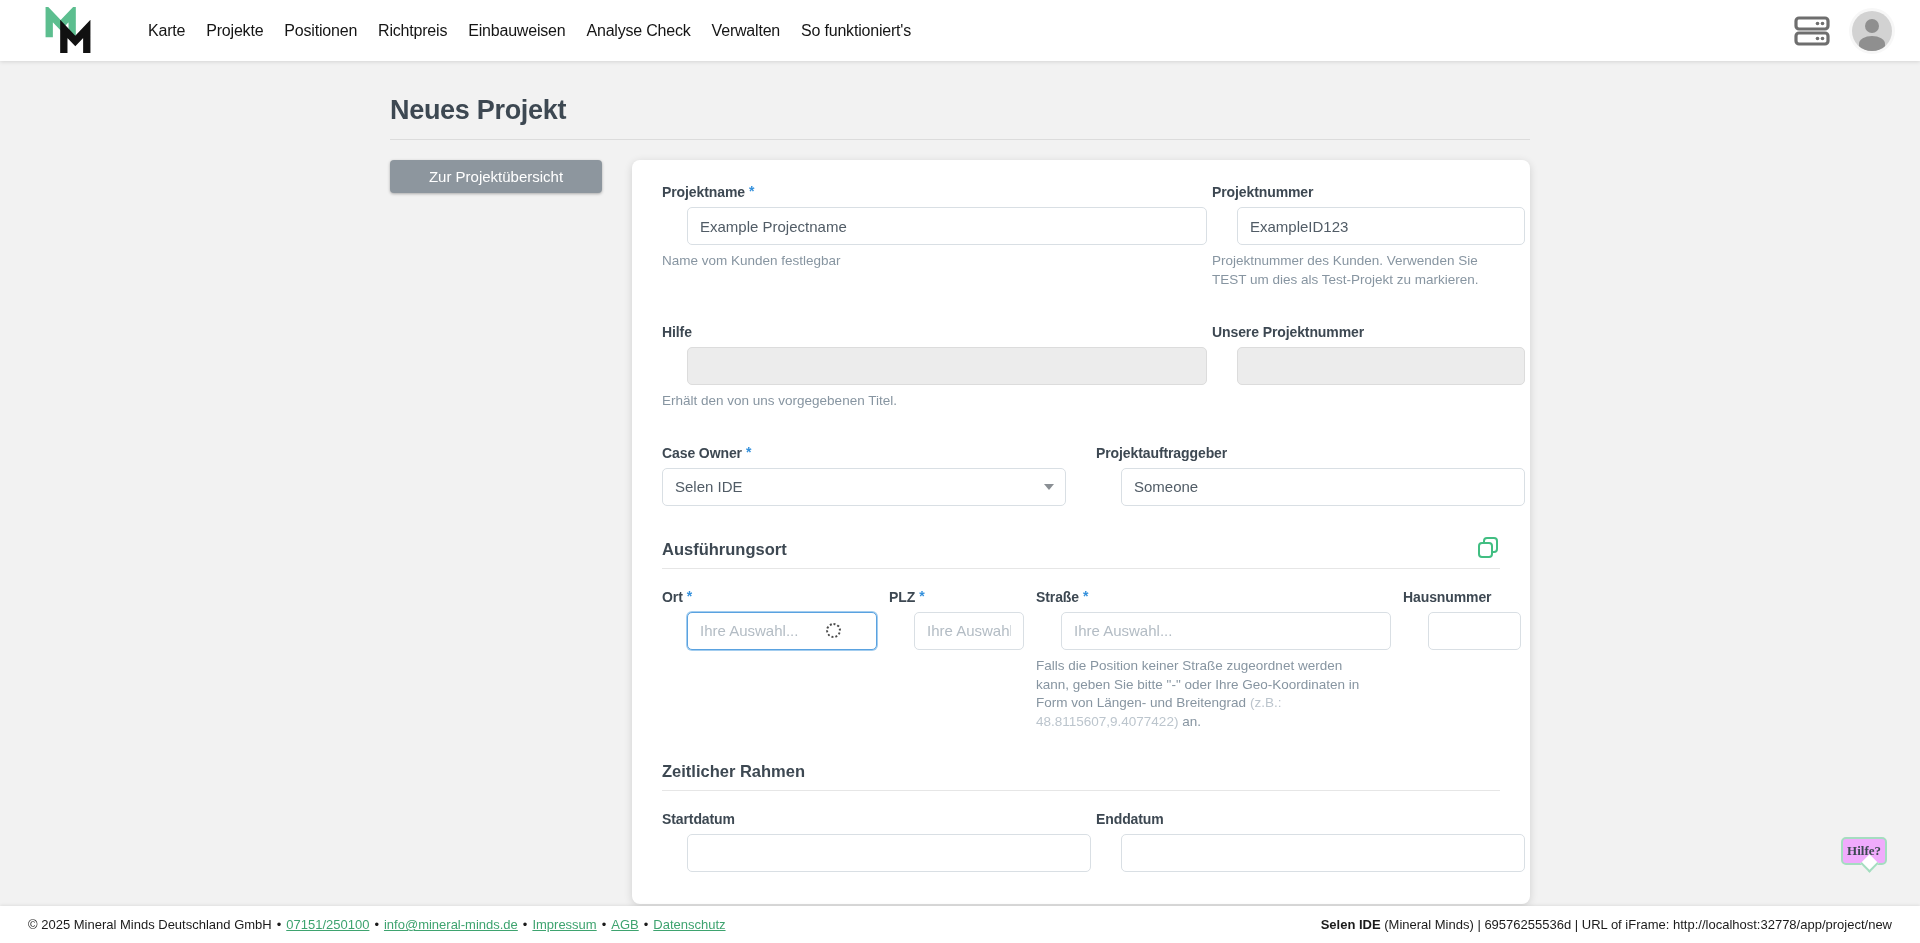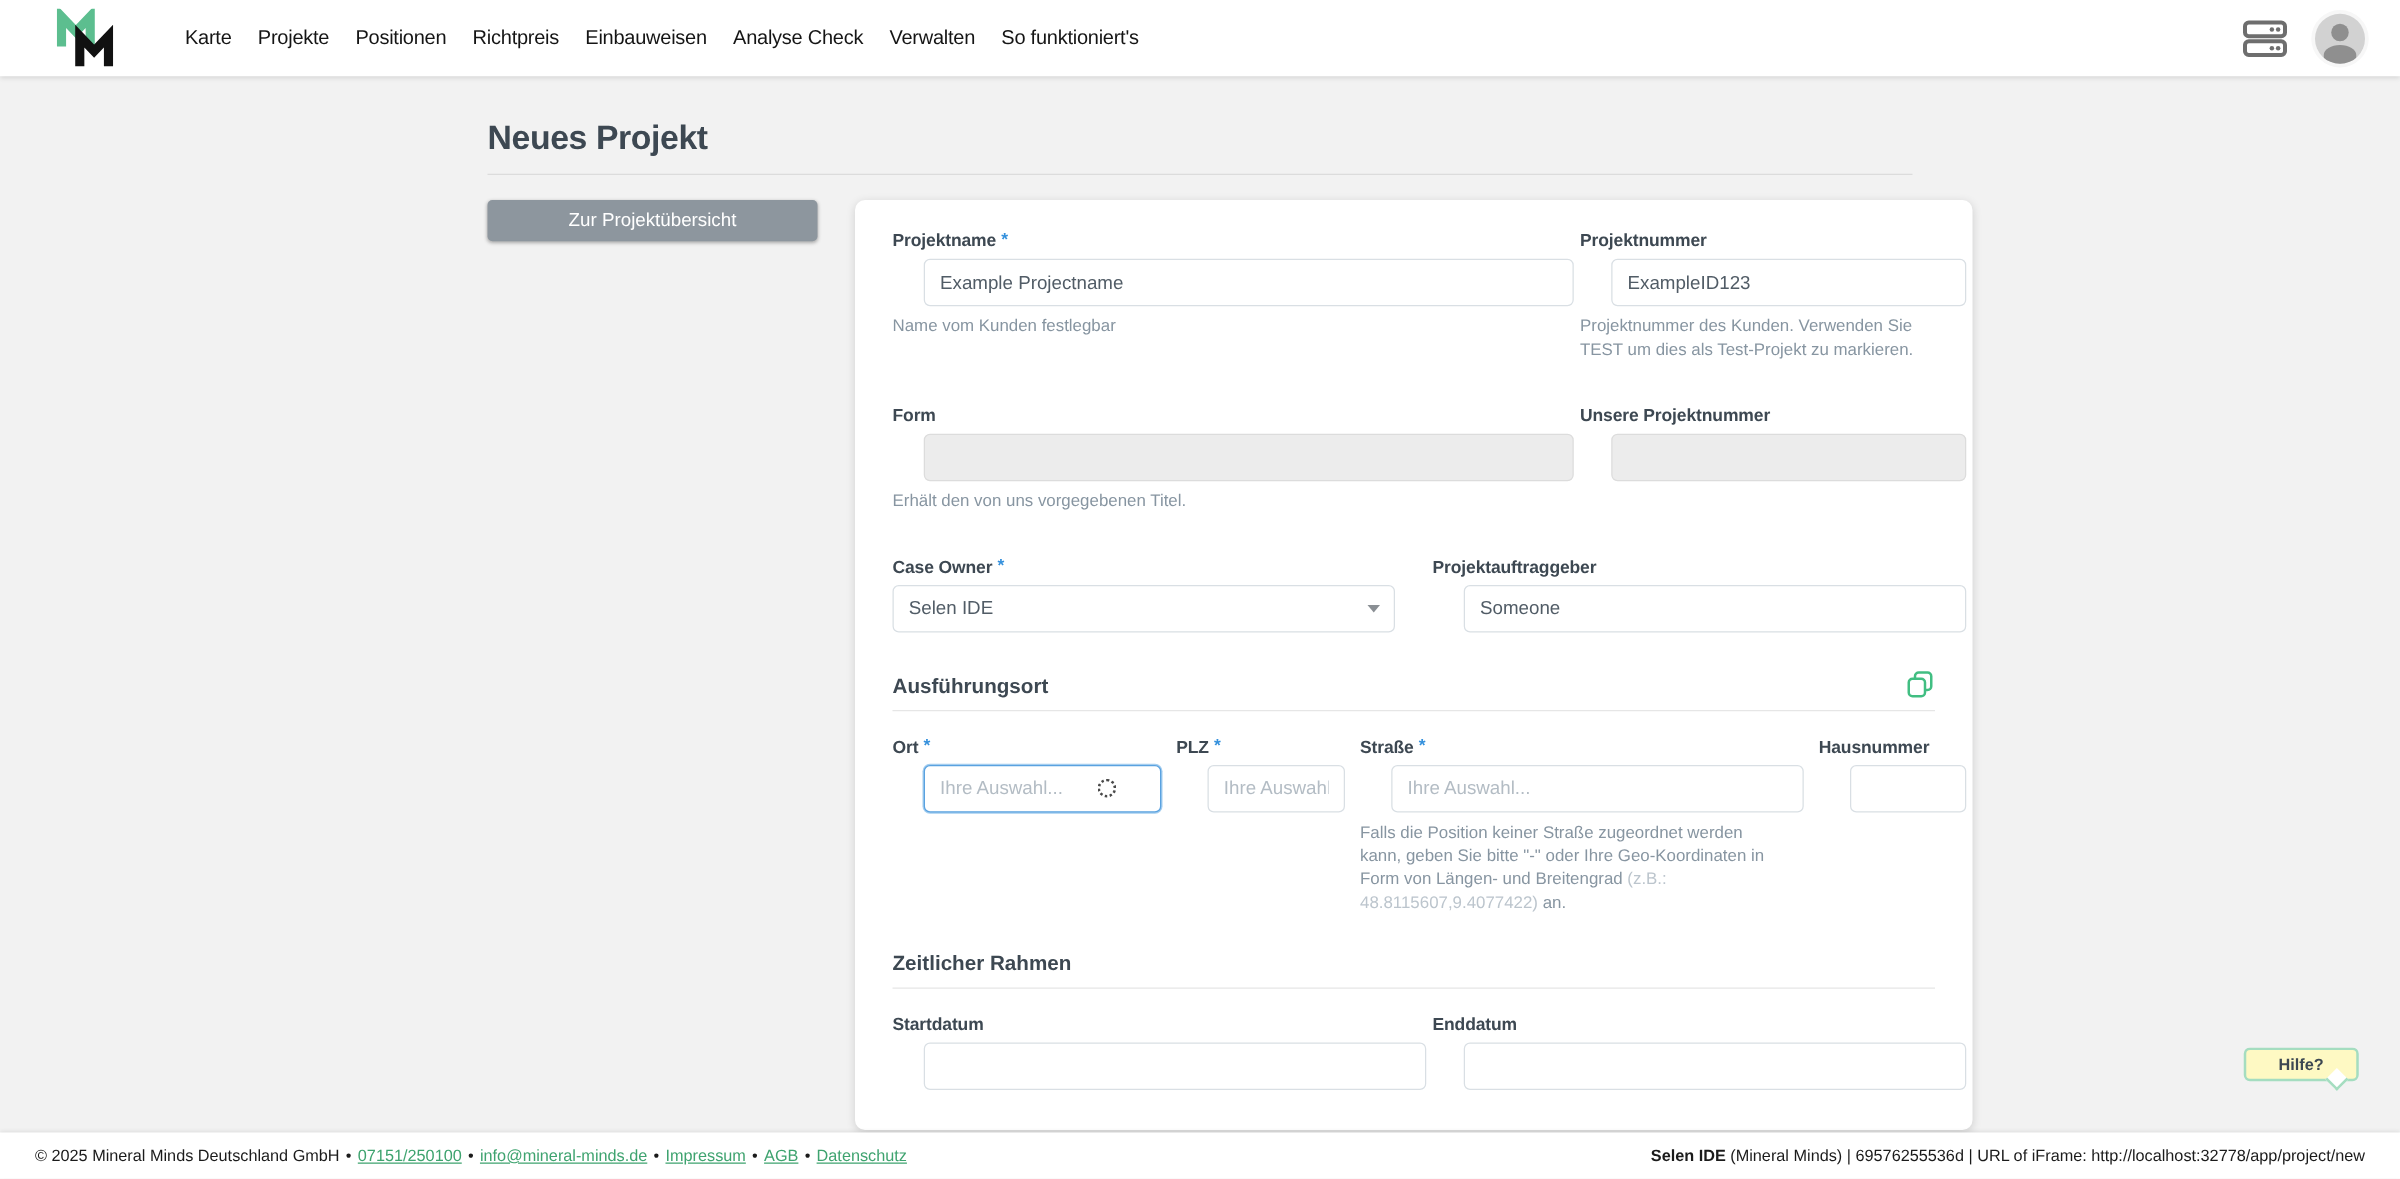--- a/index.html
+++ b/index.html
@@ -43,21 +43,21 @@
     position: absolute; top: 25px; left: 50%; transform: translateX(-50%);
     width: 26px; height: 16px; border-radius: 50% 50% 0 0; background: #8f8f8f;
   }
 
   
   .container { width: 1140px; margin: 0 auto; padding-top: 34px; }
   .page-title { font-size: 27px; font-weight: 700; color: #3d4852; letter-spacing: -0.3px; }
   .title-rule { border: none; border-top: 1px solid #dcdcdc; margin-top: 13px; }
 
   .content-row { display: flex; align-items: flex-start; margin-top: 20px; }
-  .left-col { width: 264px; flex: 0 0 auto; }
+  .left-col { width: 212px; flex: 0 0 auto; }
   .back-button {
     display: block; width: 100%;
     background: #8d969e; color: #ffffff;
     border: none; border-radius: 4px;
     font-family: inherit; font-size: 15px; font-weight: 400;
     padding: 8px 10px; text-align: center; cursor: pointer;
     box-shadow: 0 1px 3px rgba(0,0,0,.3);
   }
 
   .card {
@@ -127,23 +127,23 @@
     position: absolute; right: 11px; top: 50%; margin-top: -8px;
     width: 15px; height: 15px; border-radius: 50%;
     border: 2px dotted #4a4a4a;
     animation: spin 1.2s linear infinite;
   }
   @keyframes spin { to { transform: rotate(360deg); } }
 
   
   .help-bubble {
     position: fixed; right: 33px; bottom: 78px;
-    background: #fef9c3; border: 2px solid #a5ddc0; border-radius: 5px;
-    padding: 4px 26px; font-size: 13px; font-weight: 700; color: #3d4852;
-    cursor: pointer; z-index: 20;
+    background: #f0abfc; border: 2px solid #a5ddc0; border-radius: 5px;
+    padding: 4px 4px; font-size: 13px; font-weight: 700; color: #3d4852;
+    cursor: pointer; z-index: 20; font-family: Liberation Serif, serif;
   }
   .help-bubble::after {
     content: ""; position: absolute; bottom: -7px; right: 9px;
     width: 11px; height: 11px; background: #ffffff;
     border-right: 2px solid #a5ddc0; border-bottom: 2px solid #a5ddc0;
     transform: rotate(45deg);
   }
 
   
   .footer {
@@ -214,21 +214,21 @@
         </div>
         <div class="col-side">
           <label class="field-label">Projektnummer</label>
           <input class="text-input" type="text" value="ExampleID123" style="">
           <div class="help-text">Projektnummer des Kunden. Verwenden Sie TEST um dies als Test-Projekt zu markieren.</div>
         </div>
       </div>
 
       <div class="form-row">
         <div class="col-wide">
-          <label class="field-label">Form</label>
+          <label class="field-label">Hilfe</label>
           <input class="text-input disabled" type="text" disabled="" value="" style="">
           <div class="help-text">Erhält den von uns vorgegebenen Titel.</div>
         </div>
         <div class="col-side">
           <label class="field-label">Unsere Projektnummer</label>
           <input class="text-input disabled" type="text" disabled="" value="" style="">
         </div>
       </div>
 
       <div class="form-row" style="margin-bottom:30px;">

